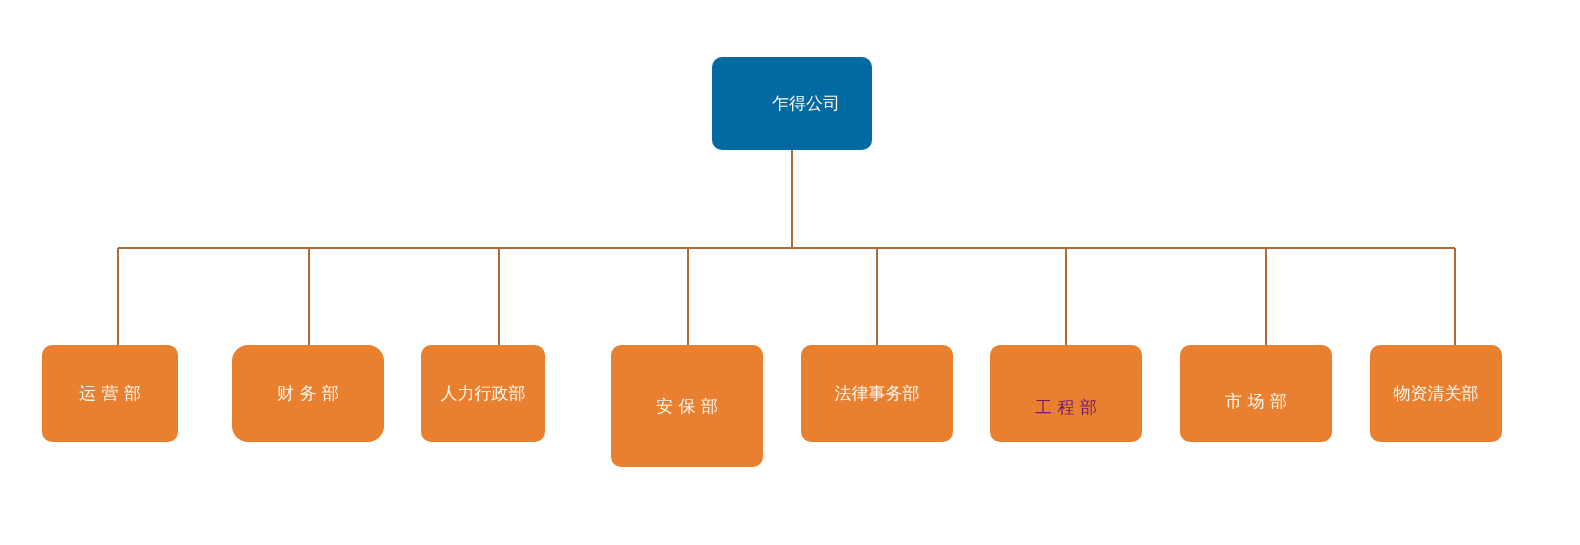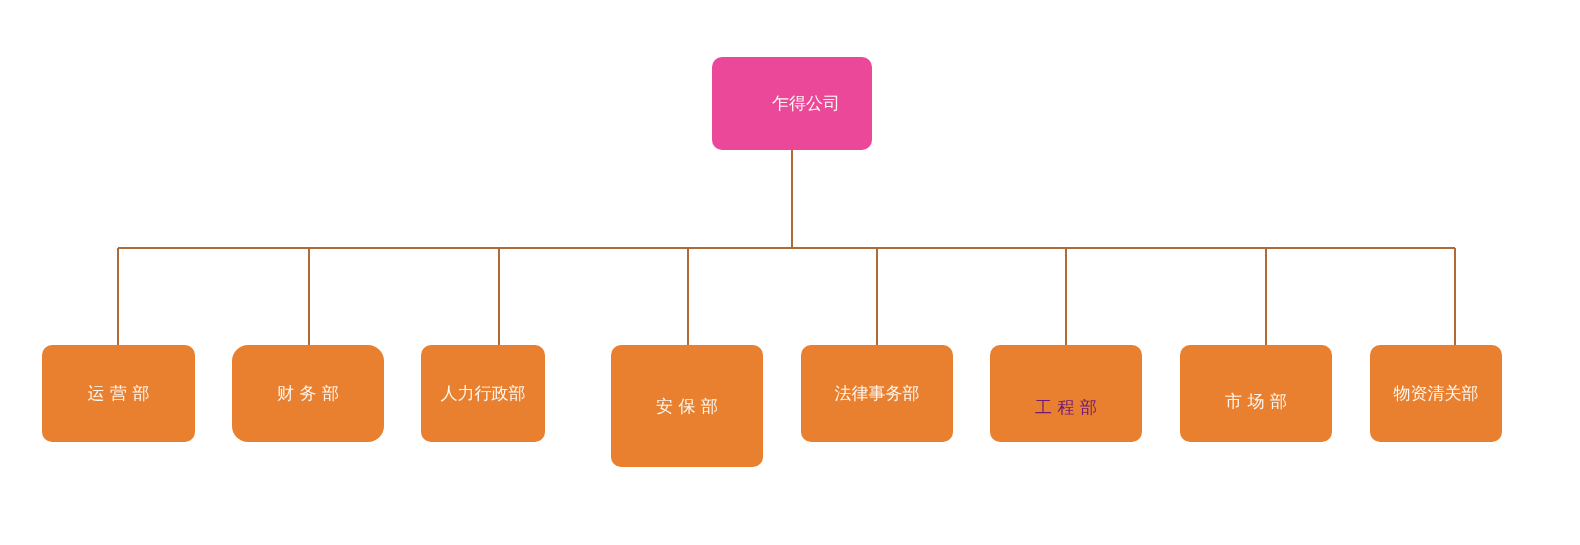--- a/index.html
+++ b/index.html
@@ -62,24 +62,24 @@
       <line x1="309" y1="248" x2="309" y2="345" stroke="#B06A35" stroke-width="2" shape-rendering="crispEdges"></line>
       <line x1="499" y1="248" x2="499" y2="345" stroke="#B06A35" stroke-width="2" shape-rendering="crispEdges"></line>
       <line x1="688" y1="248" x2="688" y2="345" stroke="#B06A35" stroke-width="2" shape-rendering="crispEdges"></line>
       <line x1="877" y1="248" x2="877" y2="345" stroke="#B06A35" stroke-width="2" shape-rendering="crispEdges"></line>
       <line x1="1066" y1="248" x2="1066" y2="345" stroke="#B06A35" stroke-width="2" shape-rendering="crispEdges"></line>
       <line x1="1266" y1="248" x2="1266" y2="345" stroke="#B06A35" stroke-width="2" shape-rendering="crispEdges"></line>
       <line x1="1455" y1="248" x2="1455" y2="345" stroke="#B06A35" stroke-width="2" shape-rendering="crispEdges"></line>
     </svg>
 
   <div id="nodes-layer">
-      <div class="node-box node-root" style="left: 712px; top: 57px; width: 160px; height: 93px; background: #ec4899; padding-left: 28px;">
+      <div class="node-box node-root" style="left: 712px; top: 57px; width: 160px; height: 93px; background: #0369a1; padding-left: 28px;">
         <span class="node-label" style="color: rgb(253, 246, 239);">乍得公司</span>
       </div>
-      <div class="node-box node-child" style="left: 42px; top: 345px; width: 153px; height: 97px; background: rgb(232, 128, 47);">
+      <div class="node-box node-child" style="left: 42px; top: 345px; width: 136px; height: 97px; background: rgb(232, 128, 47);">
         <span class="node-label" style="color: rgb(253, 246, 239);">运 营 部</span>
       </div>
       <div class="node-box node-child" style="left: 232px; top: 345px; width: 152px; height: 97px; background: rgb(232, 128, 47); border-radius: 16px;">
         <span class="node-label" style="color: rgb(253, 246, 239);">财 务 部</span>
       </div>
       <div class="node-box node-child" style="left: 421px; top: 345px; width: 124px; height: 97px; background: rgb(232, 128, 47);">
         <span class="node-label" style="color: rgb(253, 246, 239);">人力行政部</span>
       </div>
       <div class="node-box node-child" style="left: 611px; top: 345px; width: 152px; height: 122px; background: rgb(232, 128, 47);">
         <span class="node-label" style="color: rgb(253, 246, 239);">安 保 部</span>

